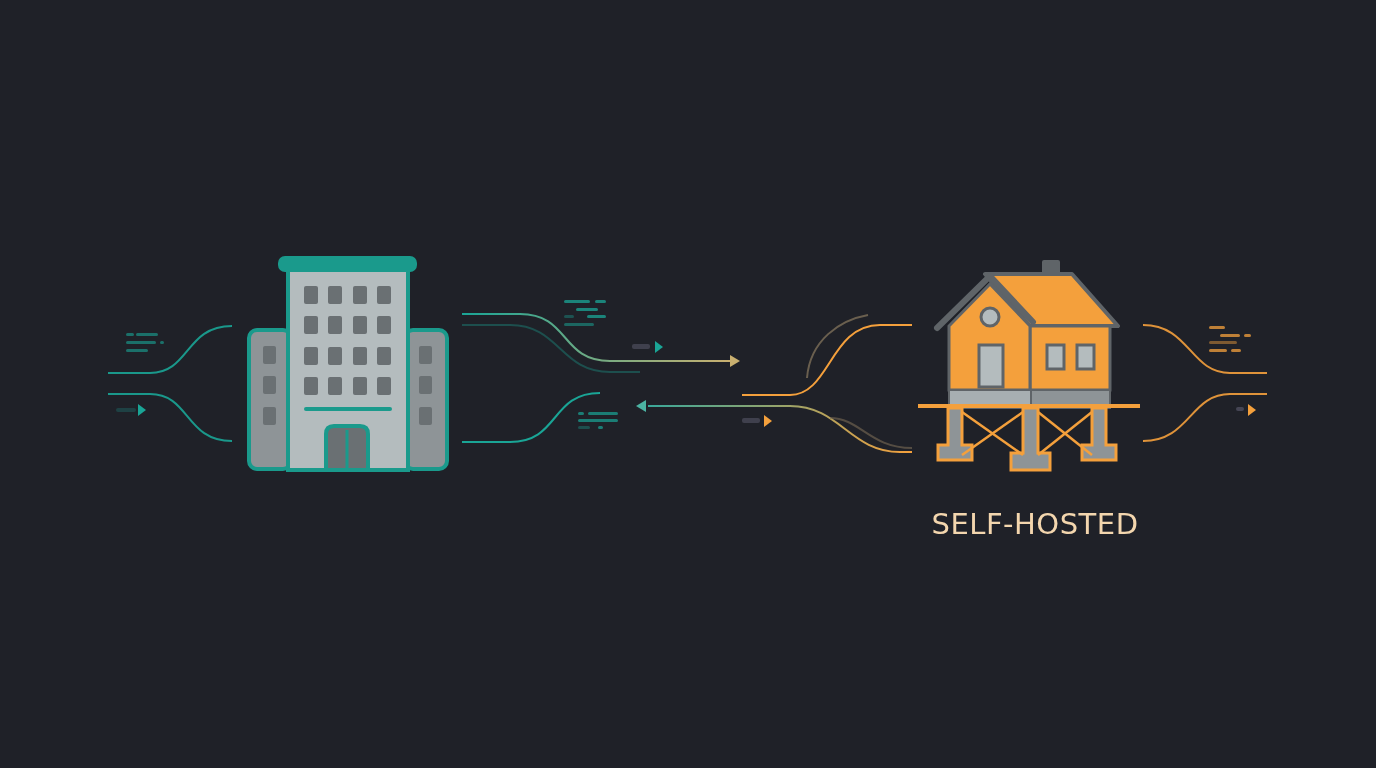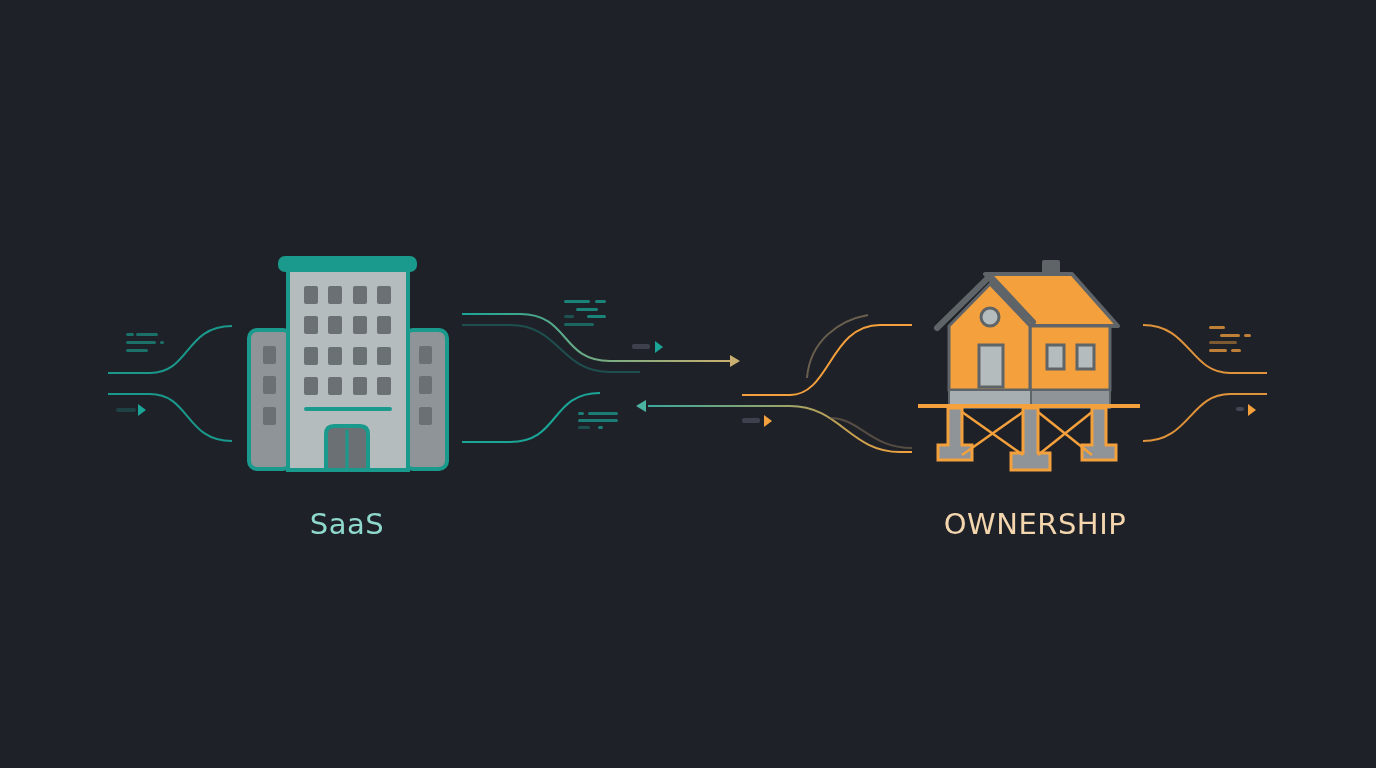--- a/index.html
+++ b/index.html
@@ -182,18 +182,17 @@
     <g stroke="#f4a03c" stroke-width="2.5">
       <line x1="962" y1="412" x2="1023" y2="455"></line>
         <line x1="1023" y1="412" x2="962" y2="455"></line>
       <line x1="1038" y1="412" x2="1092" y2="455"></line>
         <line x1="1092" y1="412" x2="1038" y2="455"></line>
     </g>
   </g>
 </svg>
 
 <div class="label label-saas">
-  <span>SaaS</span>
 </div>
 
 <div class="label label-self">
-  <span>OWNERSHIP</span>
+  <span>SELF-HOSTED</span>
 </div>
 
 </body></html>

